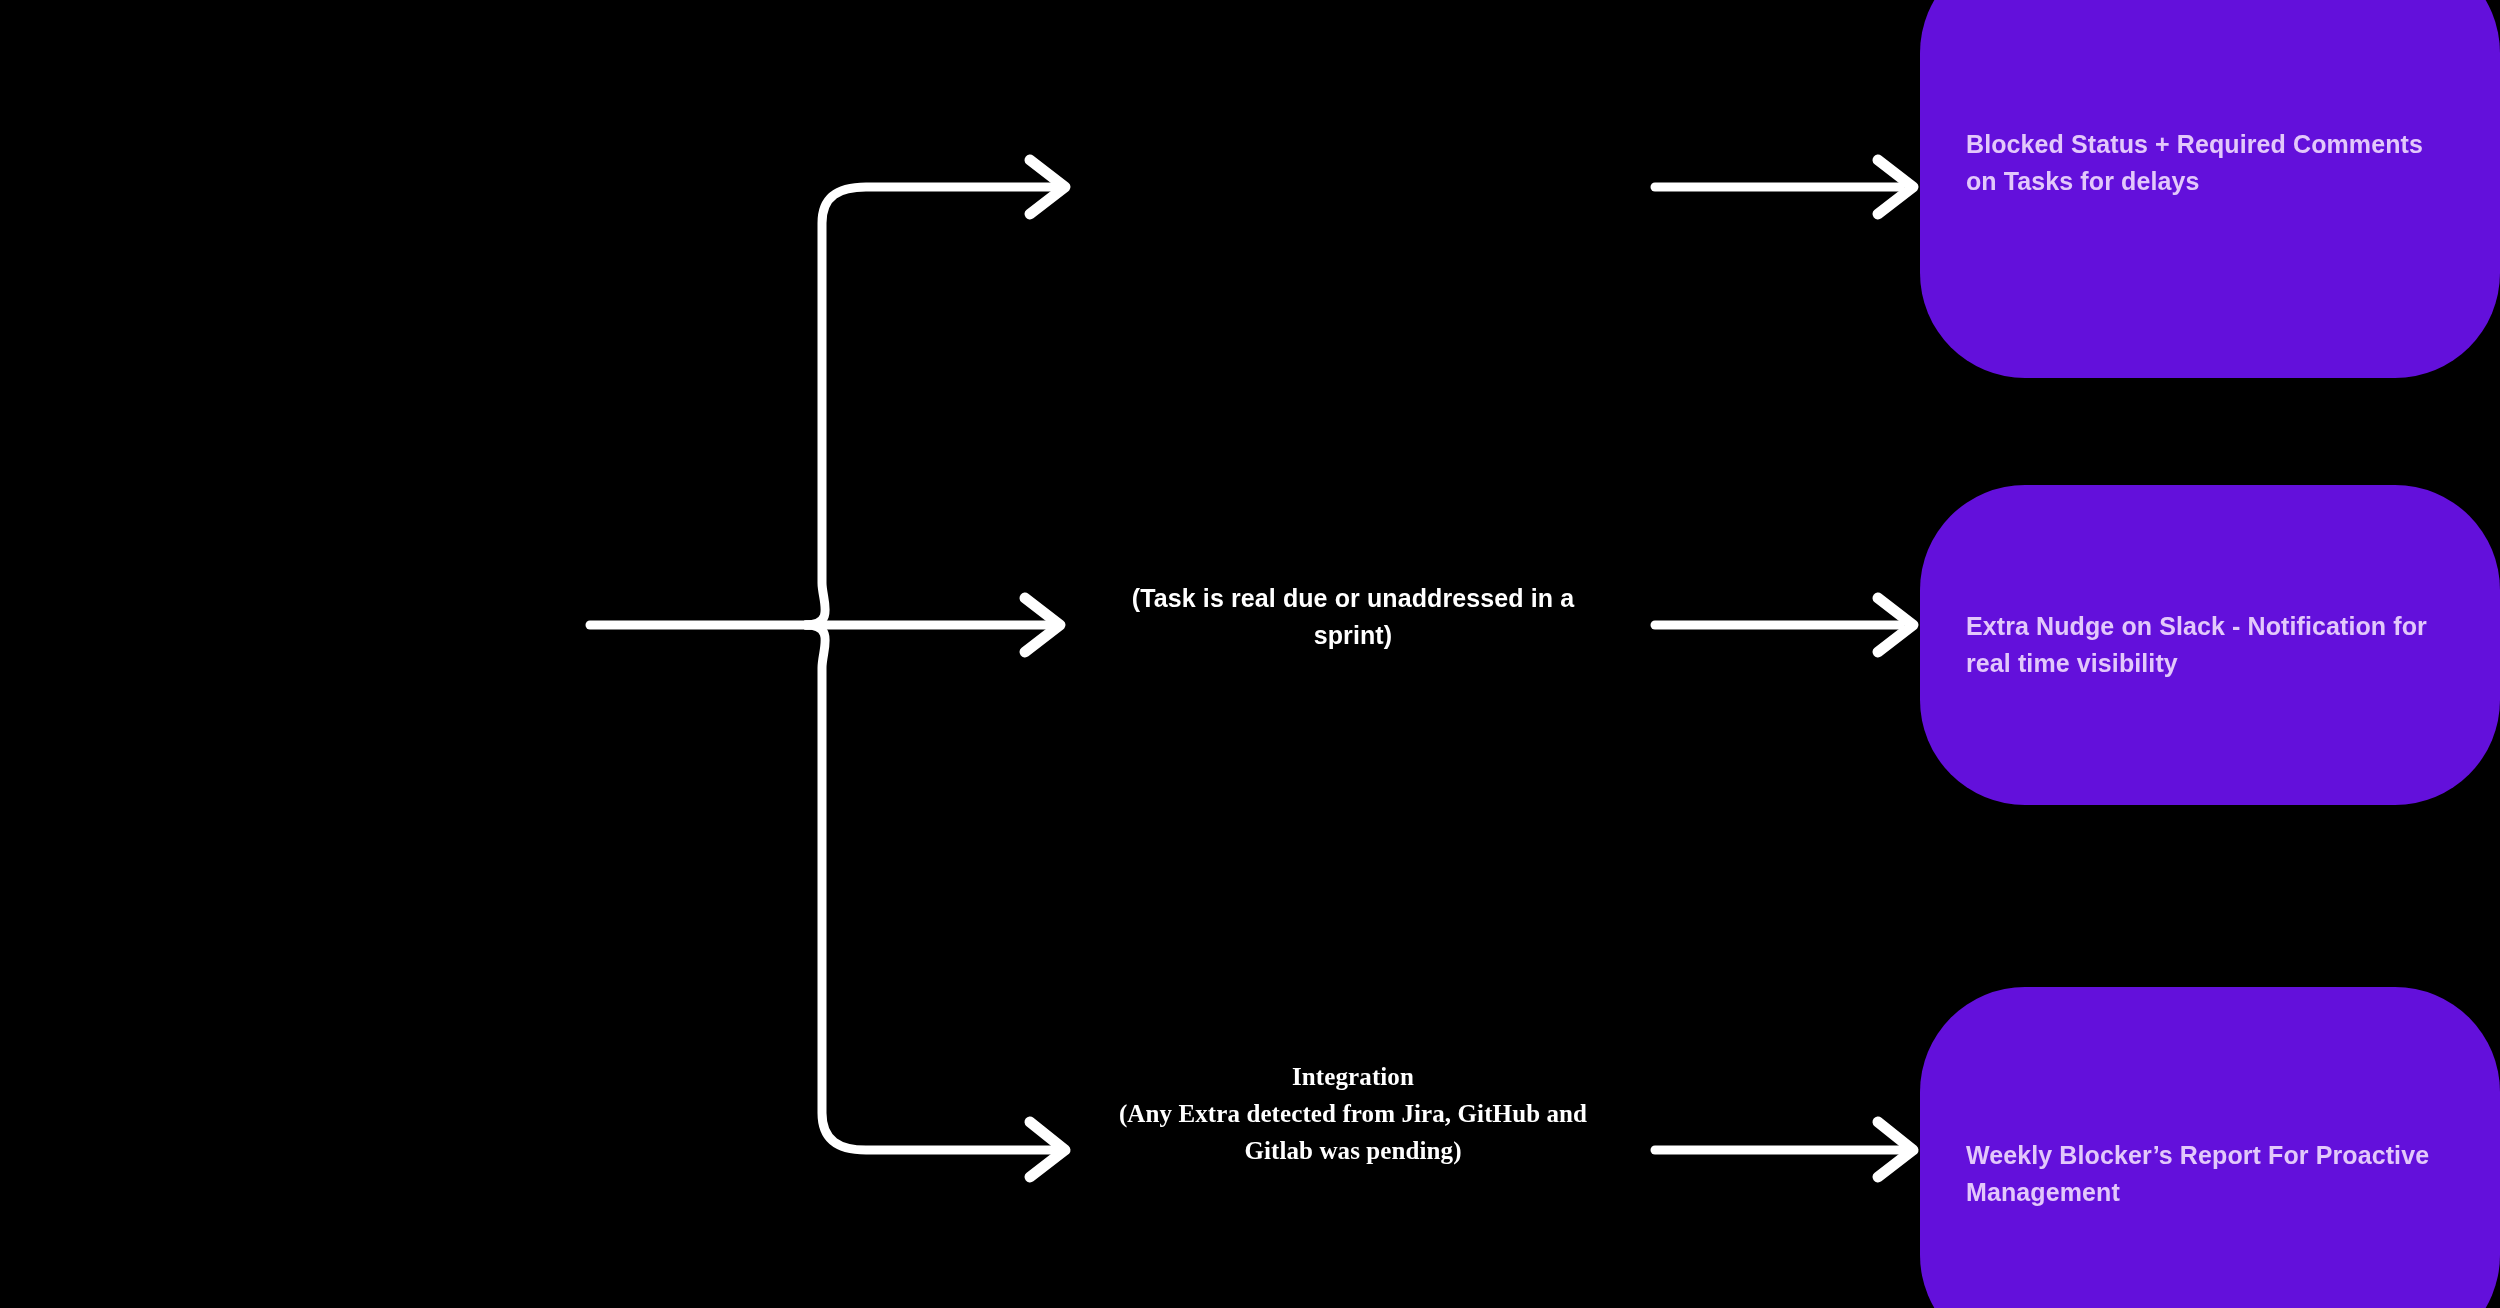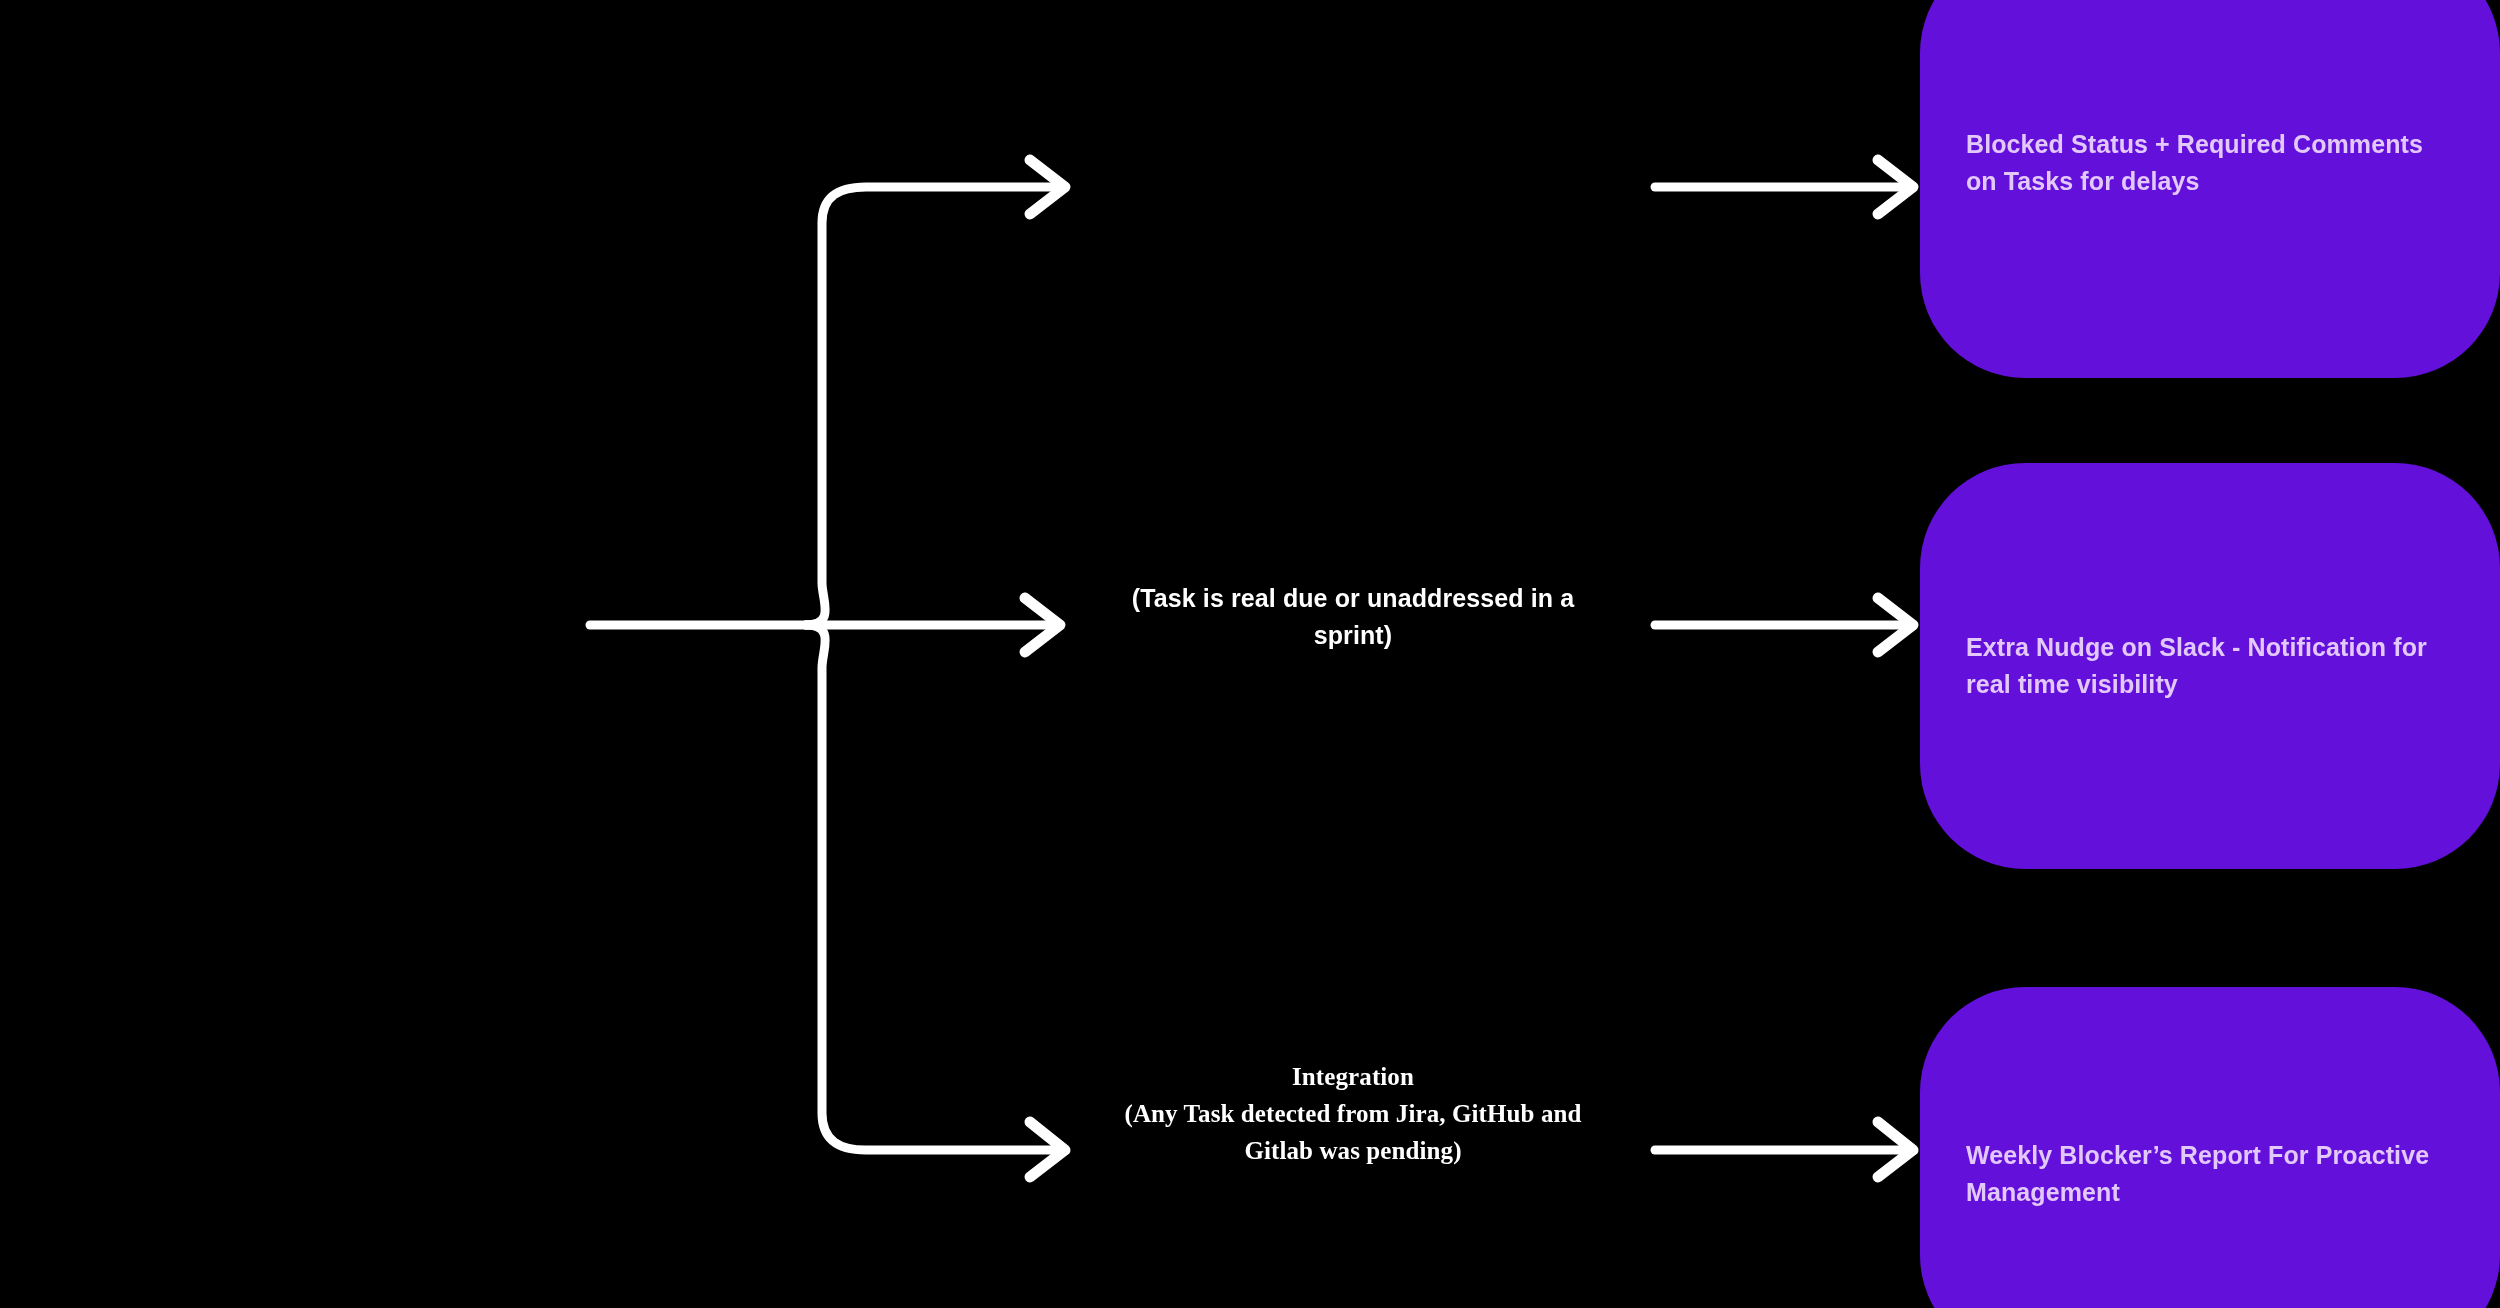--- a/index.html
+++ b/index.html
@@ -80,21 +80,21 @@
   }
   .card-text {
     color: #e3c8fb;
     font-size: 25px;
     font-weight: 700;
     line-height: 1.47;
     letter-spacing: 0.1px;
   }
 
   #card-0 { top: -52px;  height: 430px; }
-  #card-1 { top: 463px;  height: 406px; }
+  #card-1 { top: 485px;  height: 320px; }
   #card-2 { top: 987px;  height: 373px; }
 </style>
 </head>
 <body>
 
 <div id="canvas">
 
   <svg class="connectors" viewBox="0 0 2500 1308" width="2500" height="1308" xmlns="http://www.w3.org/2000/svg">
 
     <path d="M 590 625 L 812 625" fill="none" stroke="#ffffff" stroke-width="9" stroke-linecap="round"></path>
@@ -119,21 +119,21 @@
   </svg>
 
 
 
   <div class="branch-label" id="branch-label-1">
     <span class="detail">(Task is real due or unaddressed in a sprint)</span>
   </div>
 
   <div class="branch-label" id="branch-label-2">
     <span class="title">Integration</span>
-    <span class="detail">(Any Task detected from Jira, GitHub and Gitlab was pending)</span>
+    <span class="detail">(Any Extra detected from Jira, GitHub and Gitlab was pending)</span>
   </div>
 
   <div class="card" id="card-0">
     <span class="card-text">Blocked Status + Required Comments on Tasks for delays</span>
   </div>
 
   <div class="card" id="card-1">
     <span class="card-text">Extra Nudge on Slack - Notification for real time visibility</span>
   </div>
 

